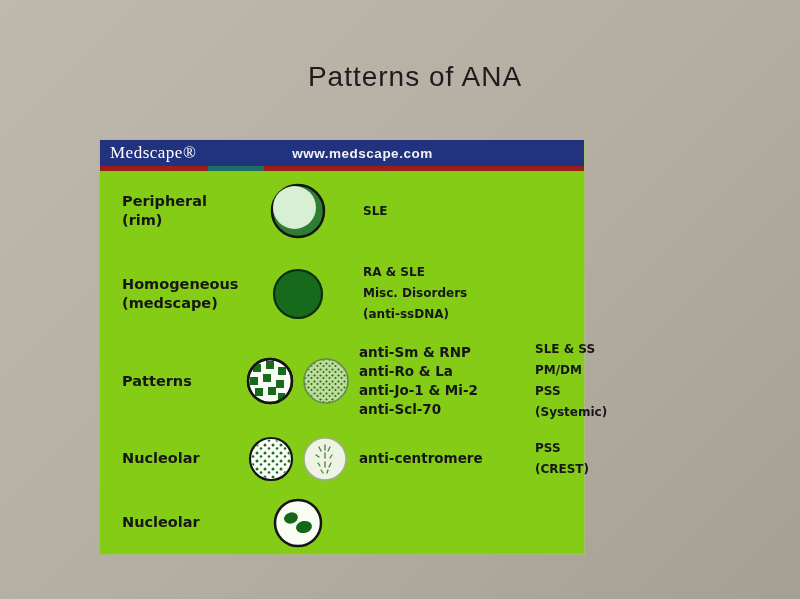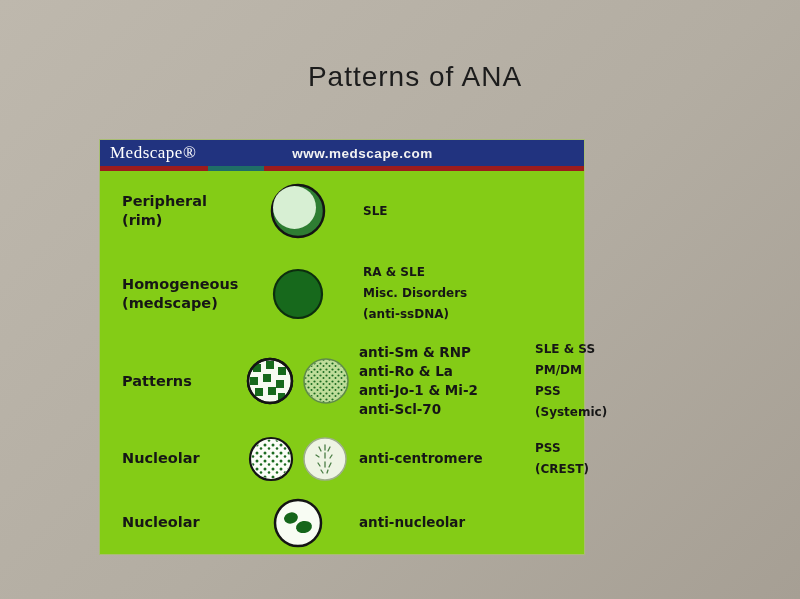--- a/index.html
+++ b/index.html
@@ -187,18 +187,17 @@
 
       <div class="row r5">
         <div class="c-pattern">Nucleolar</div>
         <div class="c-icon">
           <svg width="52" height="52" viewBox="0 0 52 52">
             <circle cx="26" cy="26" r="23" fill="#f8fcf3" stroke="#141414" stroke-width="2.5"></circle>
             <ellipse cx="19" cy="21" rx="7" ry="5.5" fill="#15651a" transform="rotate(-15 19 21)"></ellipse>
             <ellipse cx="32" cy="30" rx="8" ry="6" fill="#15651a" transform="rotate(-10 32 30)"></ellipse>
           </svg>
         </div>
-        <div class="c-ab">anti-nucleolar</div>
       </div>
 
     </div>
   </div>
 </div>
 
 </body></html>

